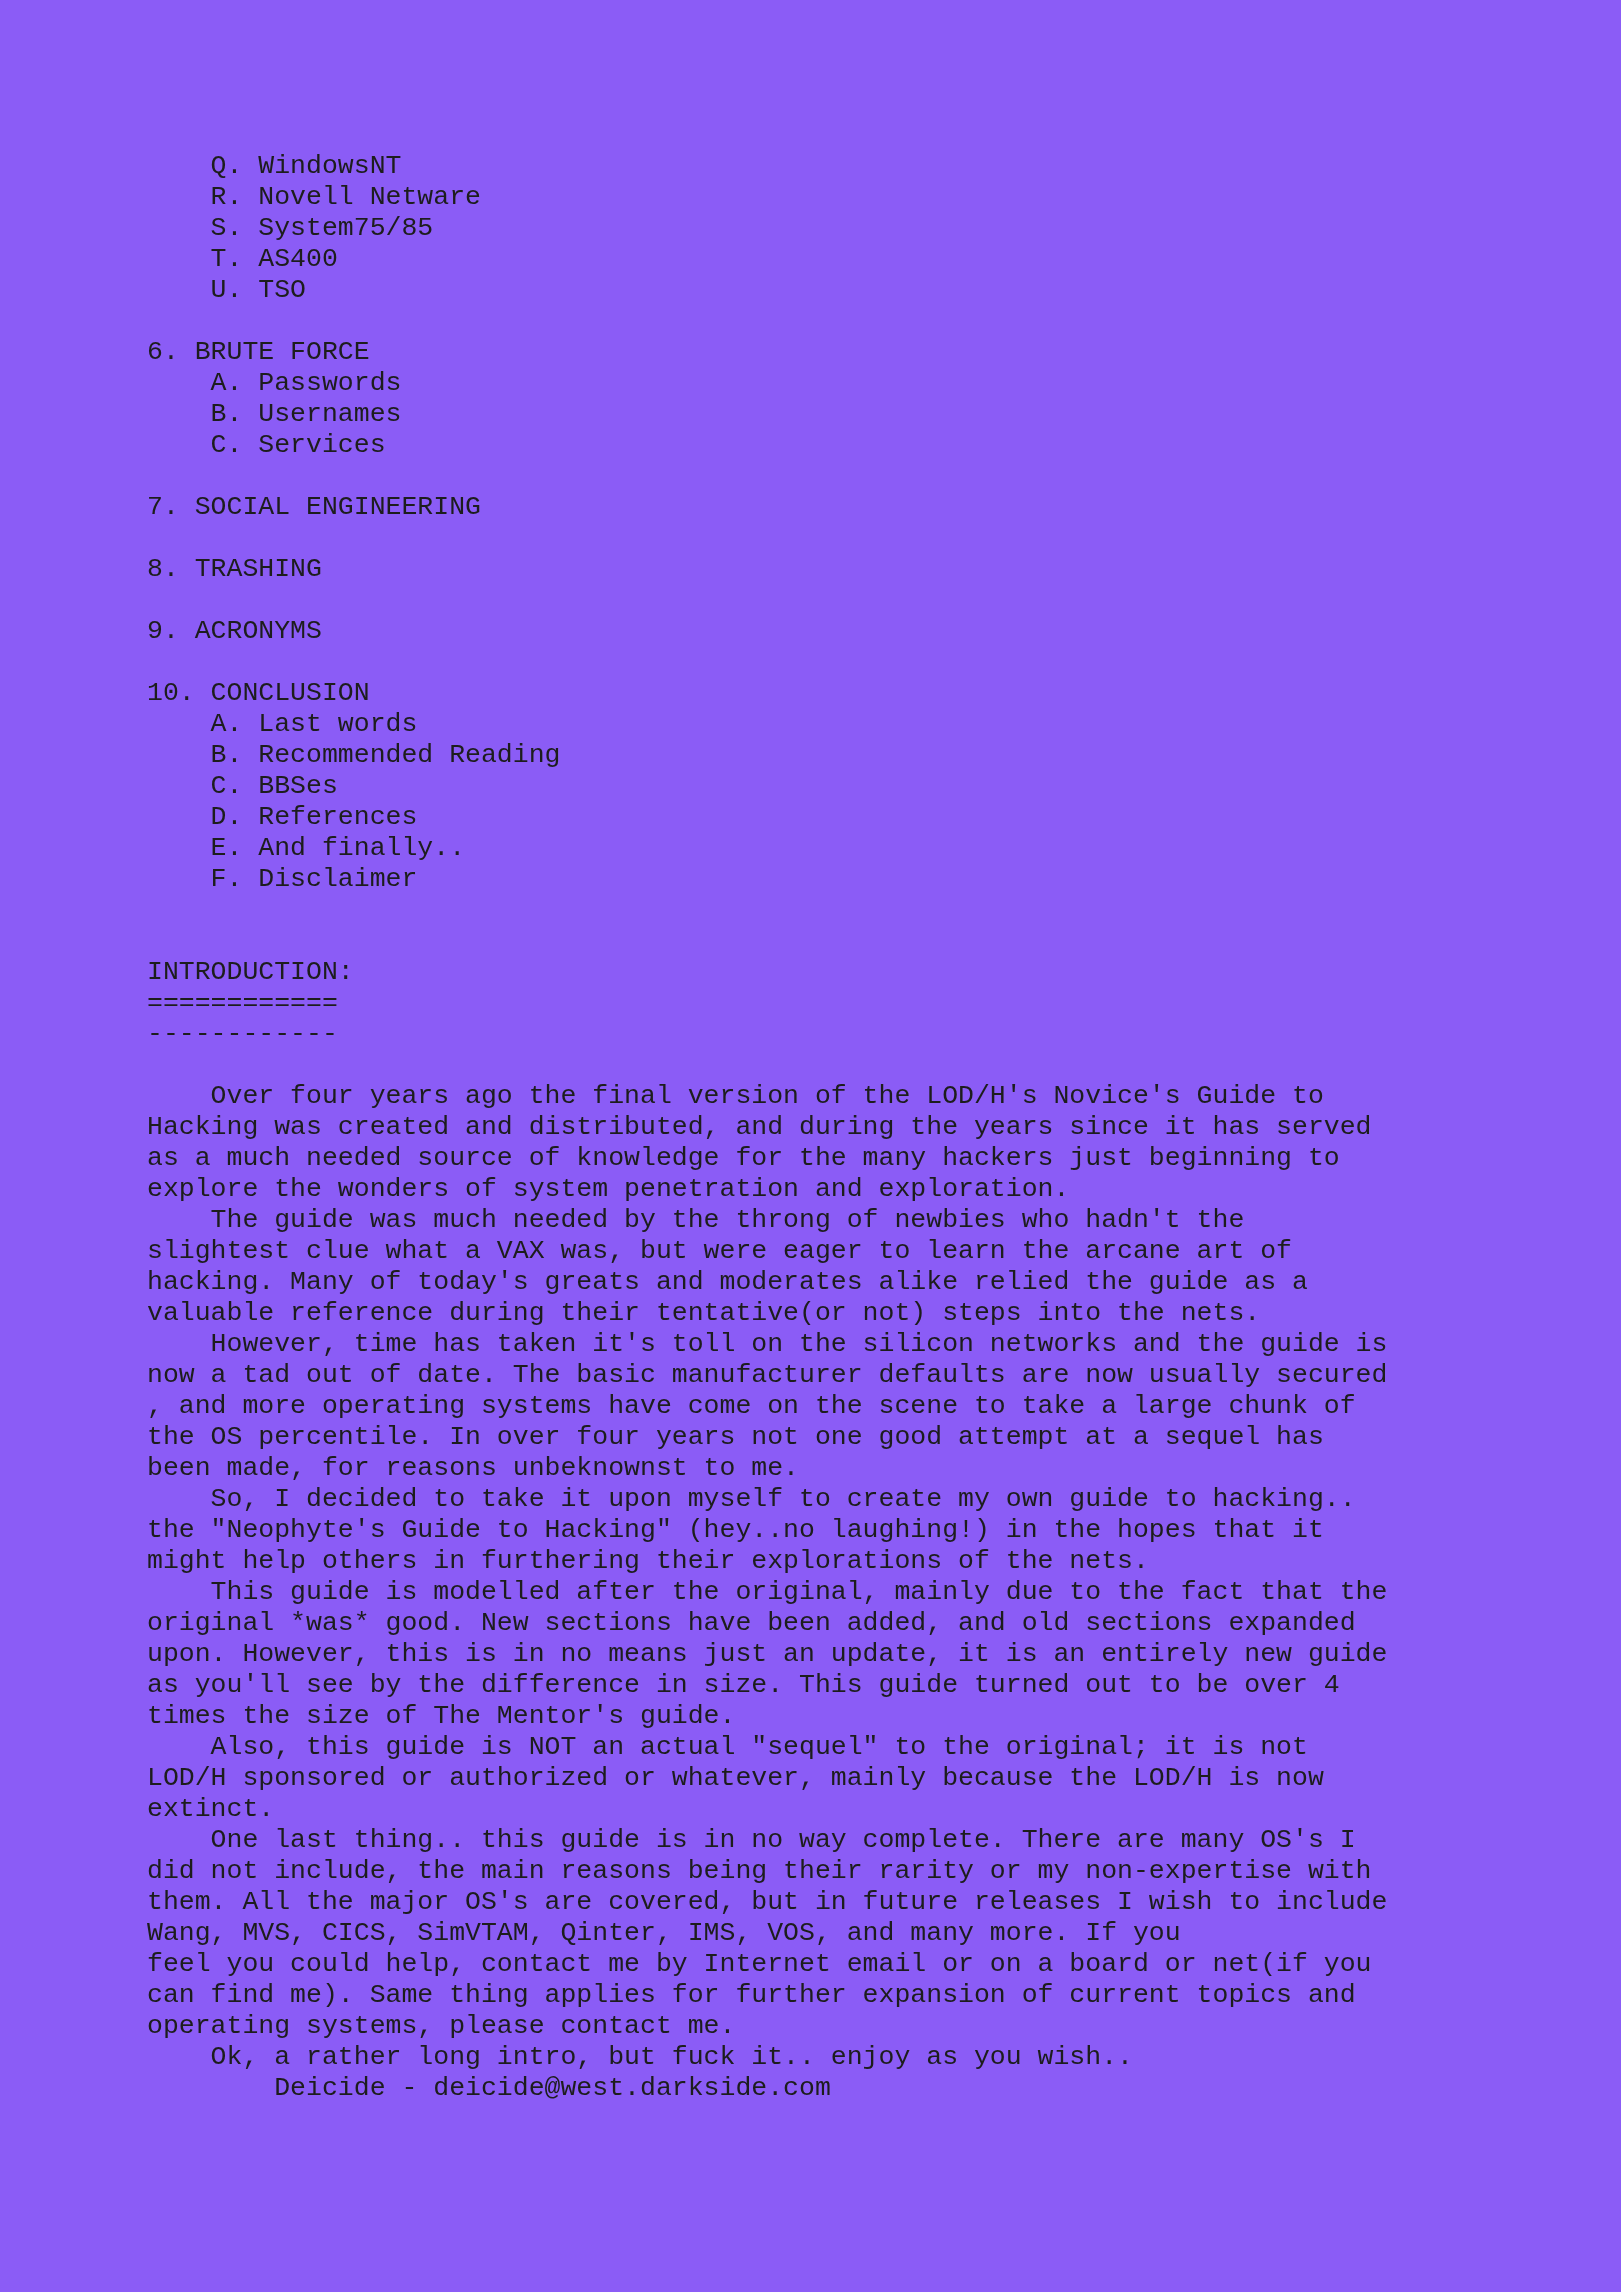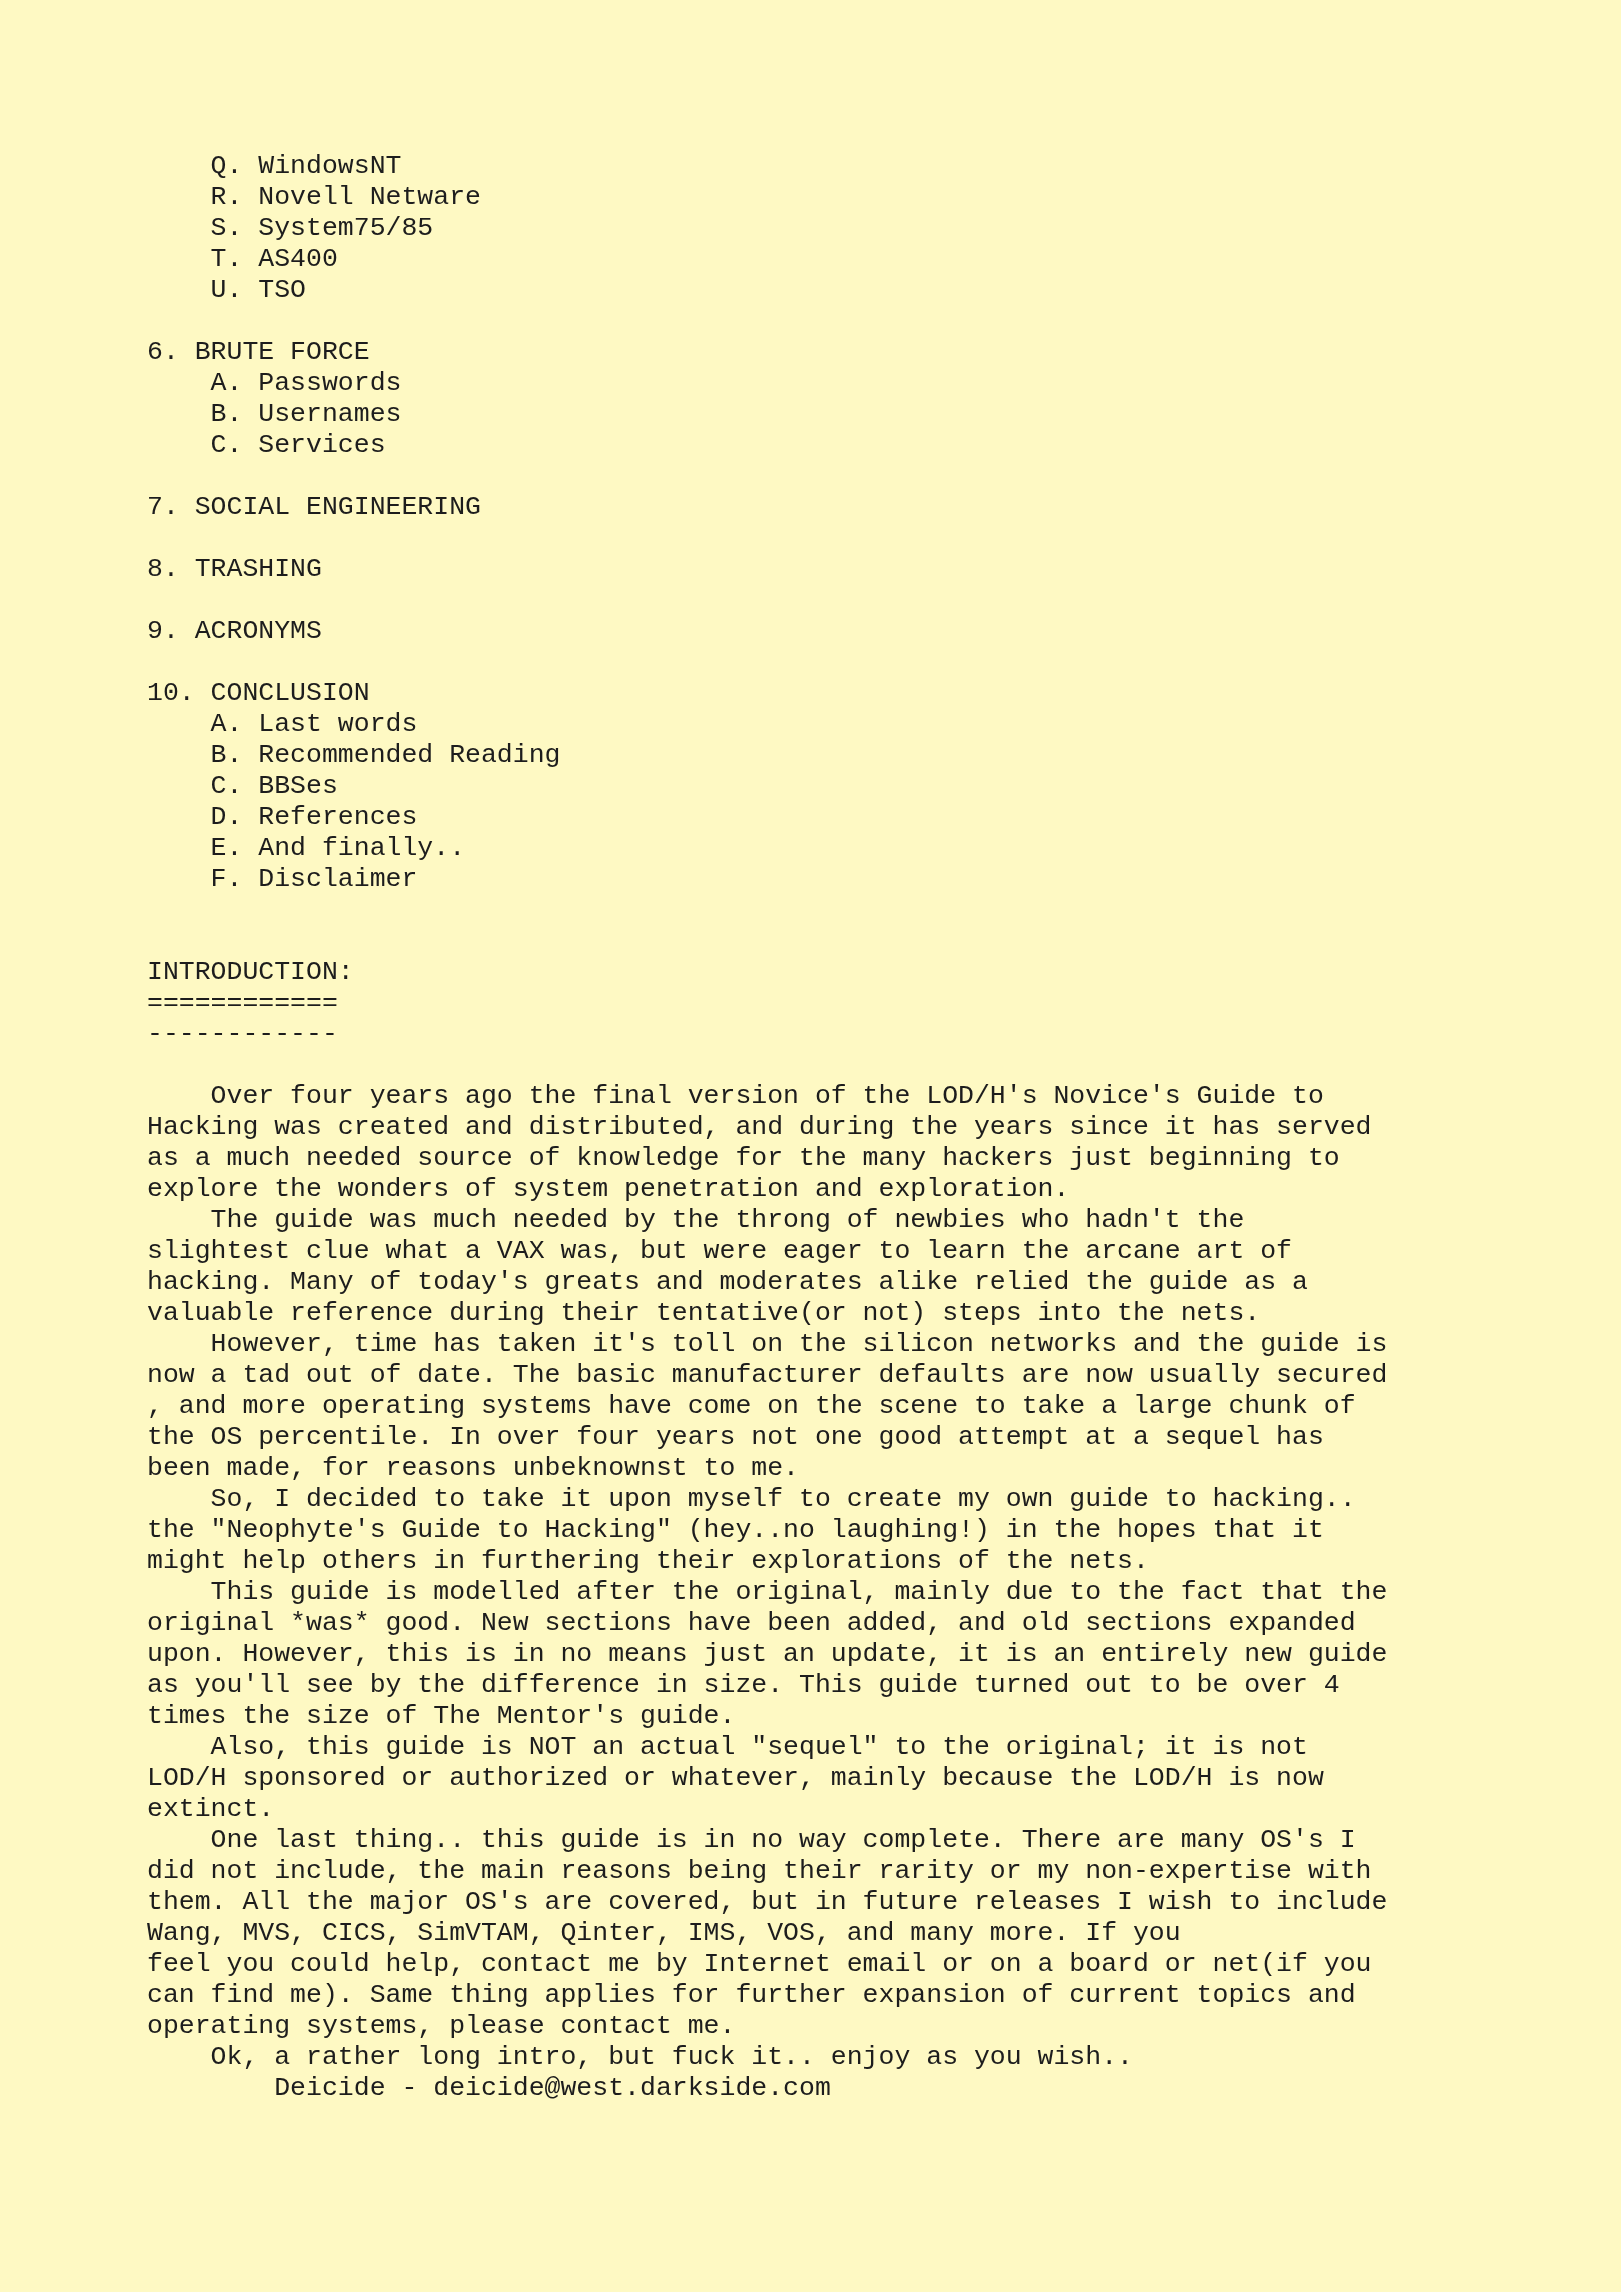--- a/index.html
+++ b/index.html
@@ -7,21 +7,21 @@
     width: 1621px;
     height: 2293px;
     background: #ffffff;
     position: relative;
     overflow: hidden;
     font-family: "Liberation Mono", "DejaVu Sans Mono", monospace;
   }
   .page {
     position: absolute;
     inset: 0;
-    background: #fef9c3;
+    background: #8b5cf6;
   }
   .doc {
     position: absolute;
     left: 147px;
     top: 151px;
     margin: 0;
     font-family: "Liberation Mono", "DejaVu Sans Mono", monospace;
     font-size: 26.5px;
     line-height: 31px;
     font-weight: 400;

